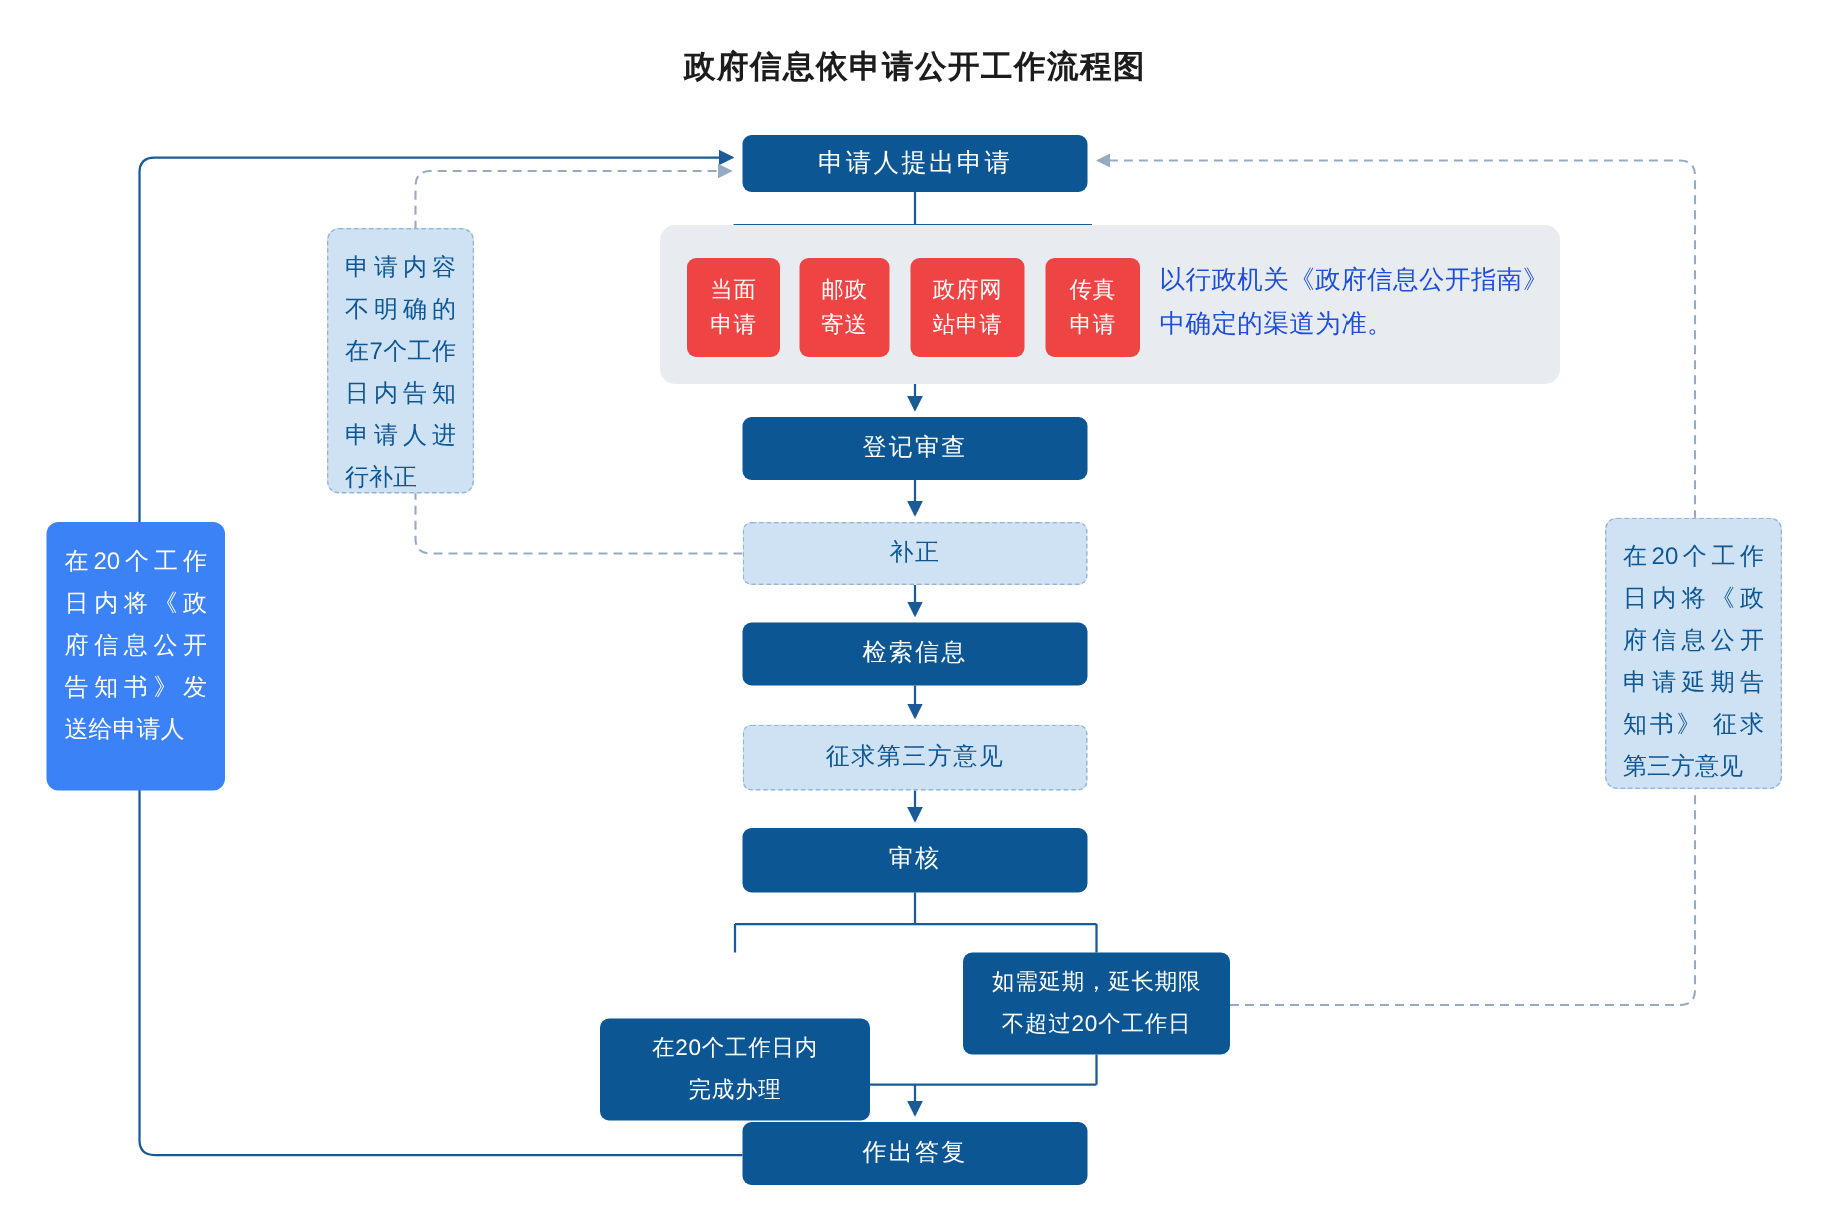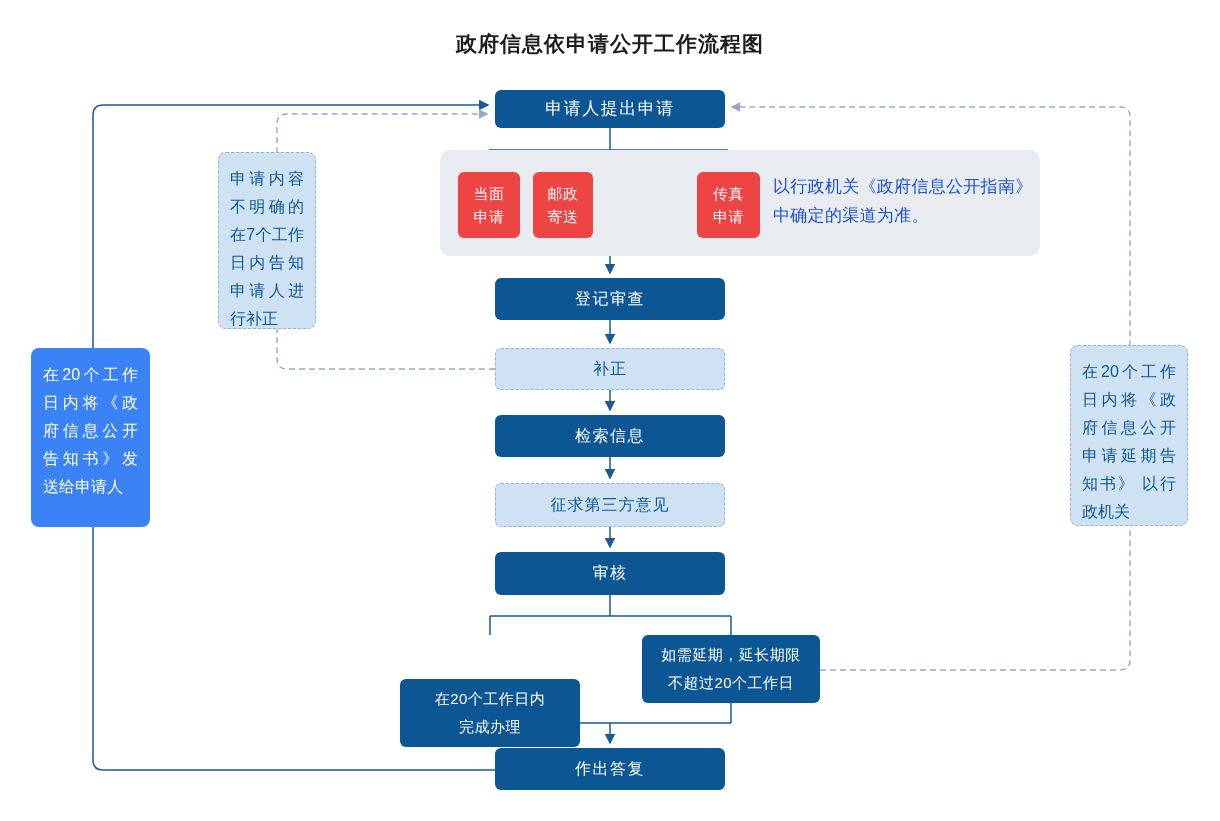--- a/index.html
+++ b/index.html
@@ -97,34 +97,36 @@
       <path d="M495 369 H287 Q277 369 277 359 V124 Q277 114 287 114 H487" marker-end="url(#arwd)"></path>
       <path d="M820 670 H1120 Q1130 670 1130 660 V117 Q1130 107 1120 107 H732" marker-end="url(#arwd)"></path>
     </g>
   </svg>
 
   <div class="panel"></div>
   <div class="chan c-1">当面
 申请</div>
   <div class="chan c-2">邮政
 寄送</div>
+  <div class="chan c-3">政府网
+站申请</div>
   <div class="chan c-4">传真
 申请</div>
   <div class="chan-note">以行政机关《政府信息公开指南》
 中确定的渠道为准。</div>
 
   <div class="node n-apply">申请人提出申请</div>
   <div class="node n-register">登记审查</div>
   <div class="node light n-supplement">补正</div>
   <div class="node n-search">检索信息</div>
   <div class="node light n-third">征求第三方意见</div>
   <div class="node n-review">审核</div>
   <div class="node multiline n-complete">在20个工作日内
 完成办理</div>
   <div class="node multiline n-extend">如需延期，延长期限
 不超过20个工作日</div>
   <div class="node n-reply">作出答复</div>
 
   <div class="annot a-left">申请内容不明确的在7个工作日内告知申请人进行补正</div>
   <div class="annot dark a-dark">在20个工作日内将《政府信息公开告知书》发送给申请人</div>
-  <div class="annot a-right">在20个工作日内将《政府信息公开申请延期告知书》 以行政机关</div>
+  <div class="annot a-right">在20个工作日内将《政府信息公开申请延期告知书》 征求第三方意见</div>
 
 </div>
 
 </body></html>

